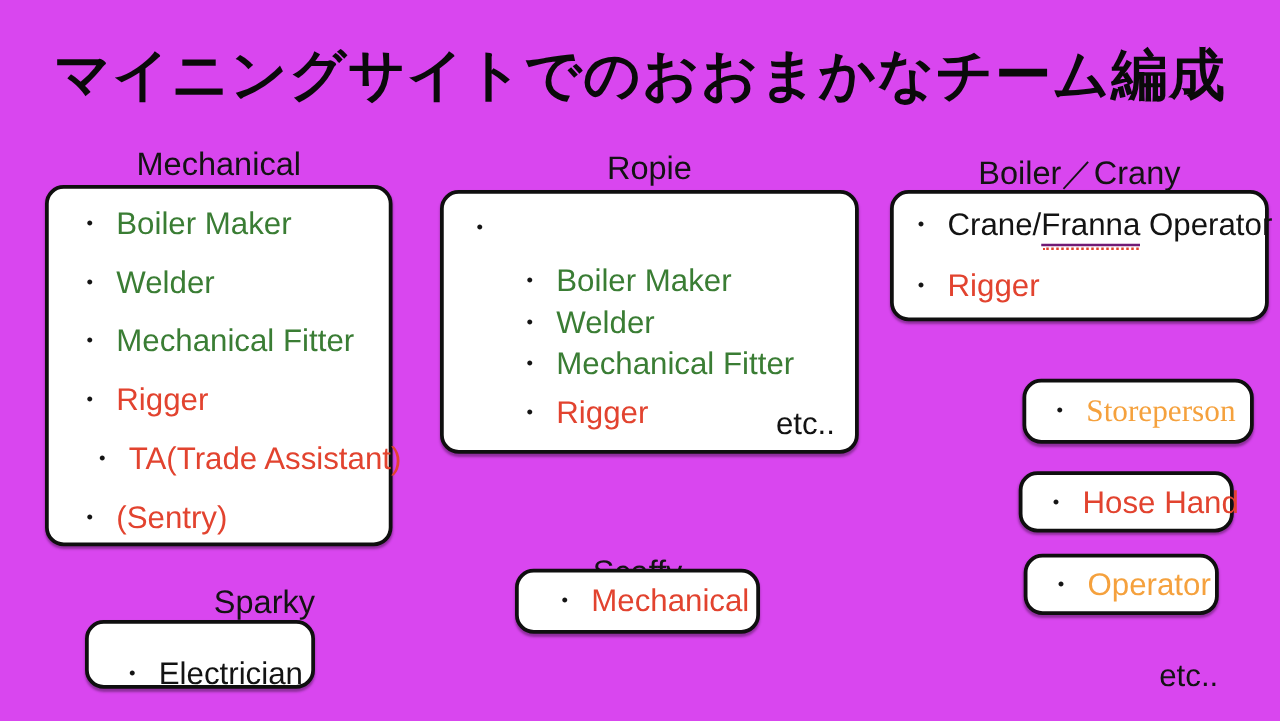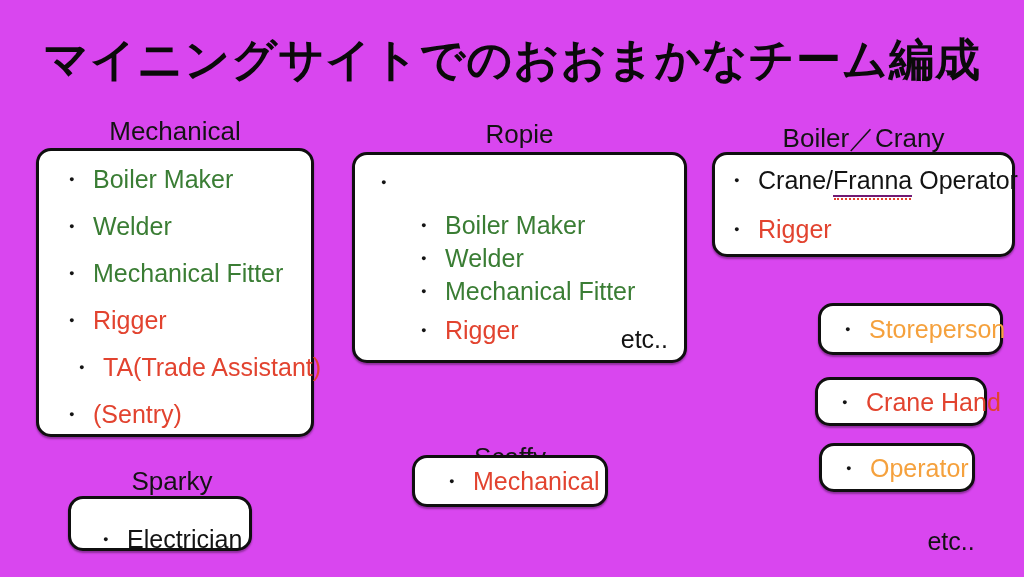--- a/index.html
+++ b/index.html
@@ -113,45 +113,45 @@
     </div>
     <div class="item">
       <span class="bullet">・</span>
       <span style="color: rgb(226, 67, 47);">Rigger</span>
     </div>
   </div>
 
   <div class="gbox single" style="left:818px; top:303px; width:185px; height:52px; padding-left:14px;">
     <div class="item">
       <span class="bullet">・</span>
-      <span style="color: rgb(245, 161, 61);">Storeperson</span>
+      <span style="color: rgb(245, 161, 61); font-family: Liberation Serif, serif;">Storeperson</span>
     </div>
   </div>
   <div class="gbox single" style="left:815px; top:377px; width:172px; height:49px; padding-left:14px;">
     <div class="item">
       <span class="bullet">・</span>
-      <span style="color: rgb(226, 67, 47);">Crane Hand</span>
+      <span style="color: rgb(226, 67, 47);">Hose Hand</span>
     </div>
   </div>
   <div class="gbox single" style="left:819px; top:443px; width:156px; height:49px; padding-left:14px;">
     <div class="item">
       <span class="bullet">・</span>
       <span style="color: rgb(245, 161, 61);">Operator</span>
     </div>
   </div>
 
   <div class="glabel" style="left:412px; top:442px; width:196px;"><span class="misspell">Scaffy</span></div>
   <div class="gbox single" style="left:412px; top:455px; width:196px; height:52px; padding-left:24px;">
     <div class="item">
       <span class="bullet">・</span>
       <span style="color: rgb(226, 67, 47);">Mechanical</span>
     </div>
   </div>
 
-  <div class="glabel" style="left:80px; top:466px; width:184px;">Sparky</div>
+  <div class="glabel" style="left:68px; top:466px; width:184px;text-align:right;">Sparky</div>
   <div class="gbox single" style="left:68px; top:496px; width:184px; height:55px; padding-left:22px;">
     <div class="item">
       <span class="bullet">・</span>
       <span style="color: rgb(19, 19, 19); margin-top: 30px;">Electrician</span>
     </div>
   </div>
 
   <div class="footer-etc">etc..</div>
 
 </div>

